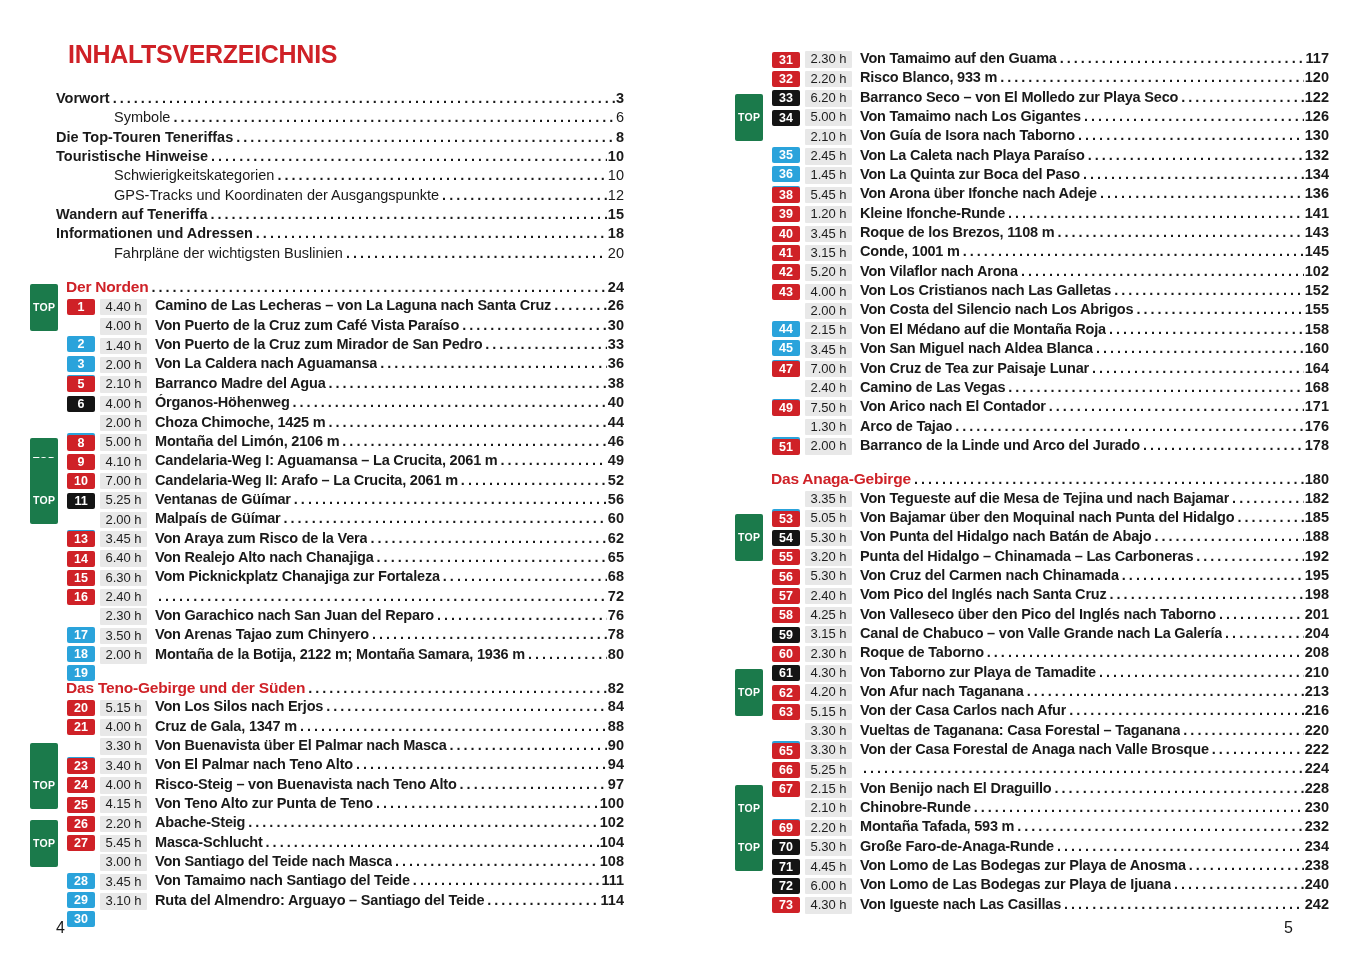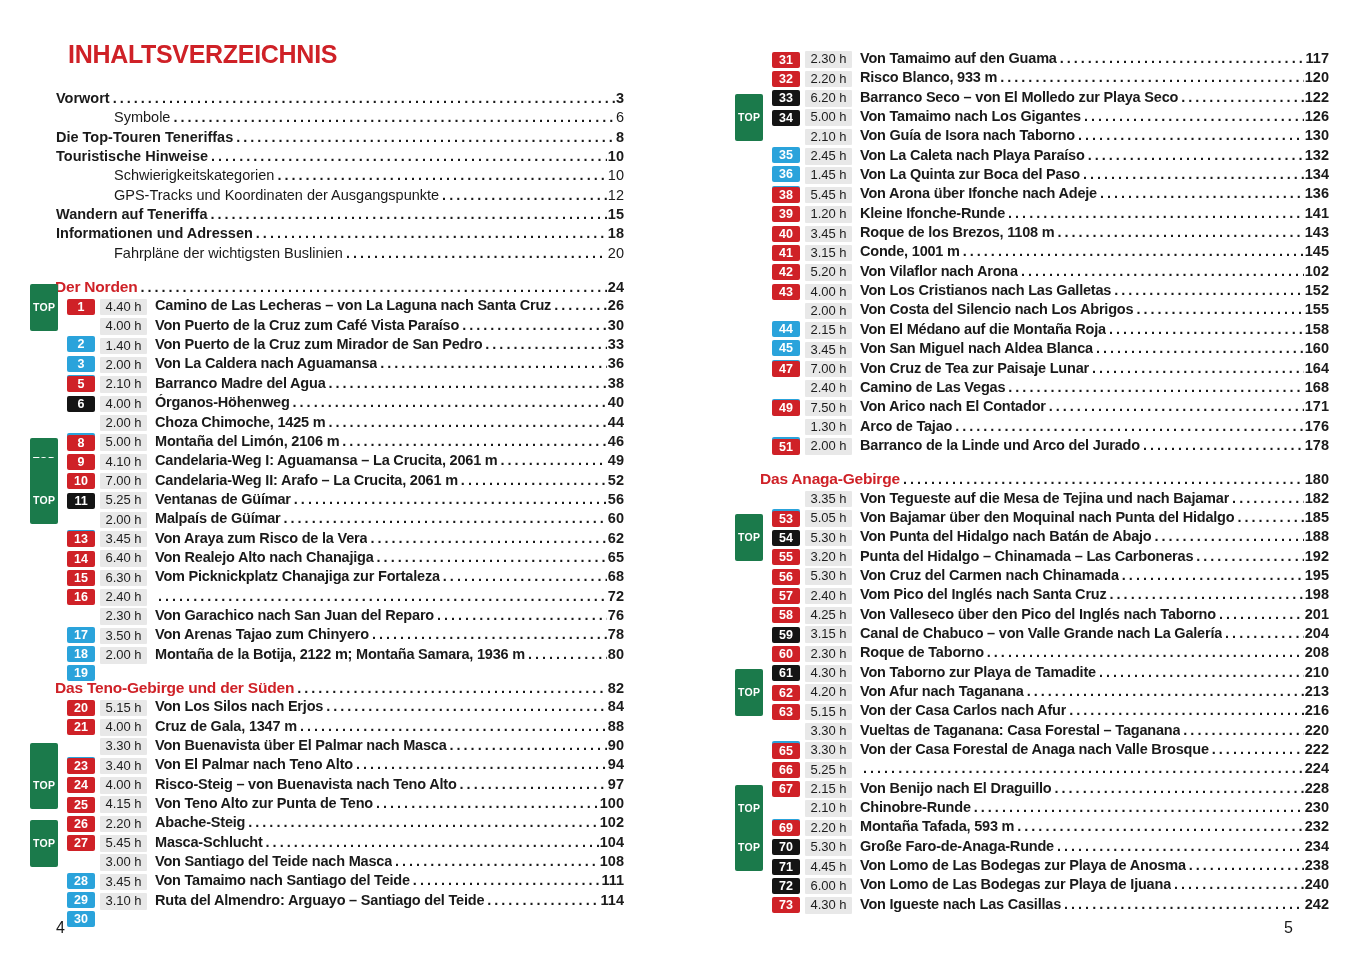--- a/index.html
+++ b/index.html
@@ -19,21 +19,21 @@
     font-size:25px;font-weight:bold;color:var(--red);
     margin:0 0 21px 38px;letter-spacing:-0.3px;
   }
   .row{
     display:flex;align-items:baseline;height:19.35px;
     font-size:14.5px;font-weight:bold;white-space:nowrap;
   }
   .fm{margin-left:26px;}
   .fm.sub{font-weight:normal;margin-left:84px;}
   .gap{height:14px;}
-  .section{margin-left:25px;}
+  .section{margin-left:36px;}
   .sec-title{color:var(--red);font-size:15.5px;letter-spacing:-0.2px;}
   .slot-top{flex:0 0 37px;align-self:center;}
   .top-badge{
     display:inline-block;background:var(--green);color:#fff;
     font-size:10.5px;font-weight:bold;height:15px;line-height:15px;
     padding:16px 3px;border-radius:2px;letter-spacing:0.3px;
   }
   .badge{
     flex:0 0 28px;align-self:center;height:16px;line-height:16px;
     text-align:center;color:#fff;font-size:12.5px;font-weight:bold;

